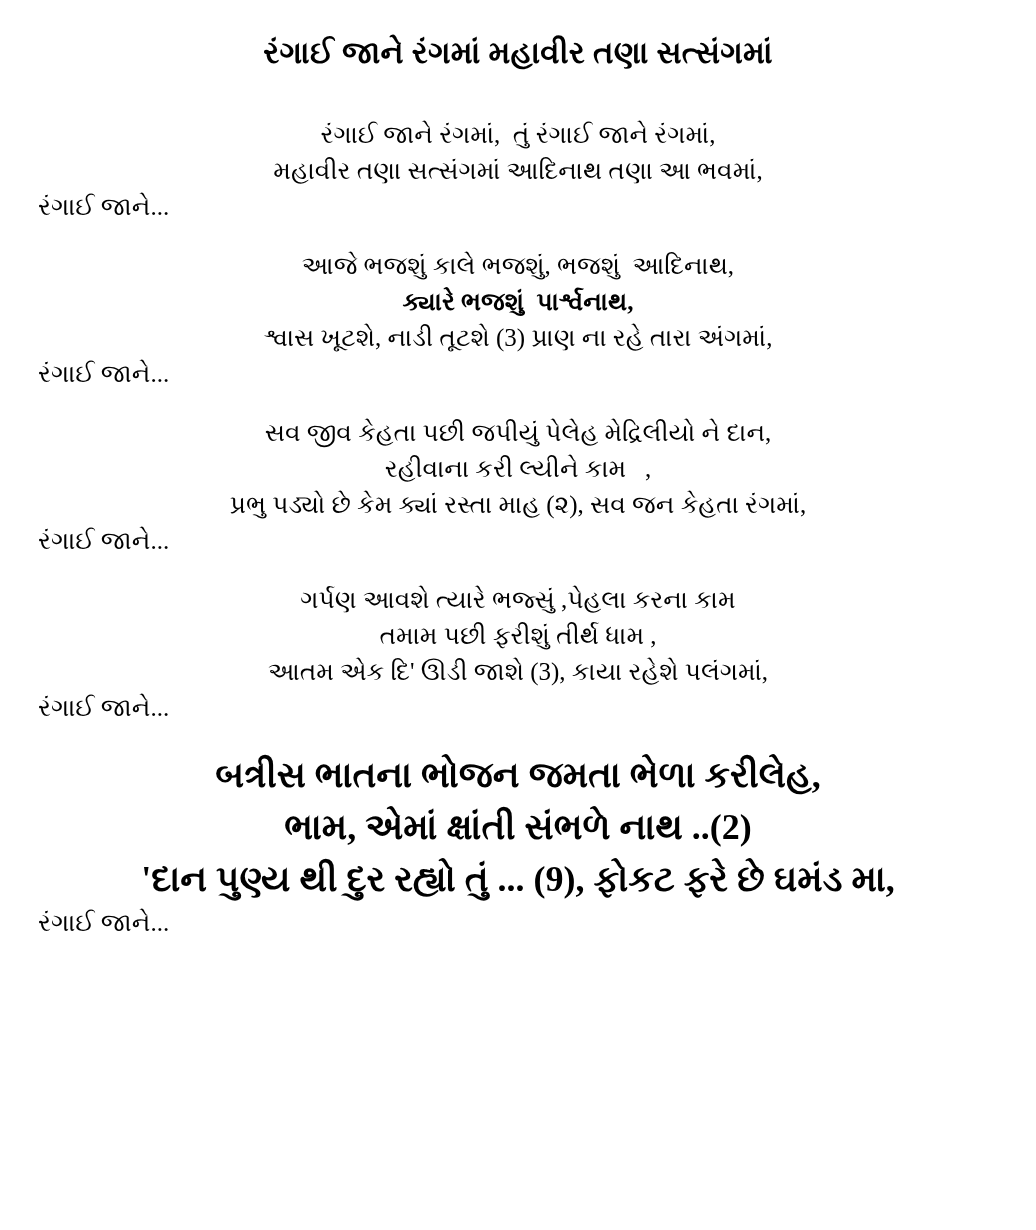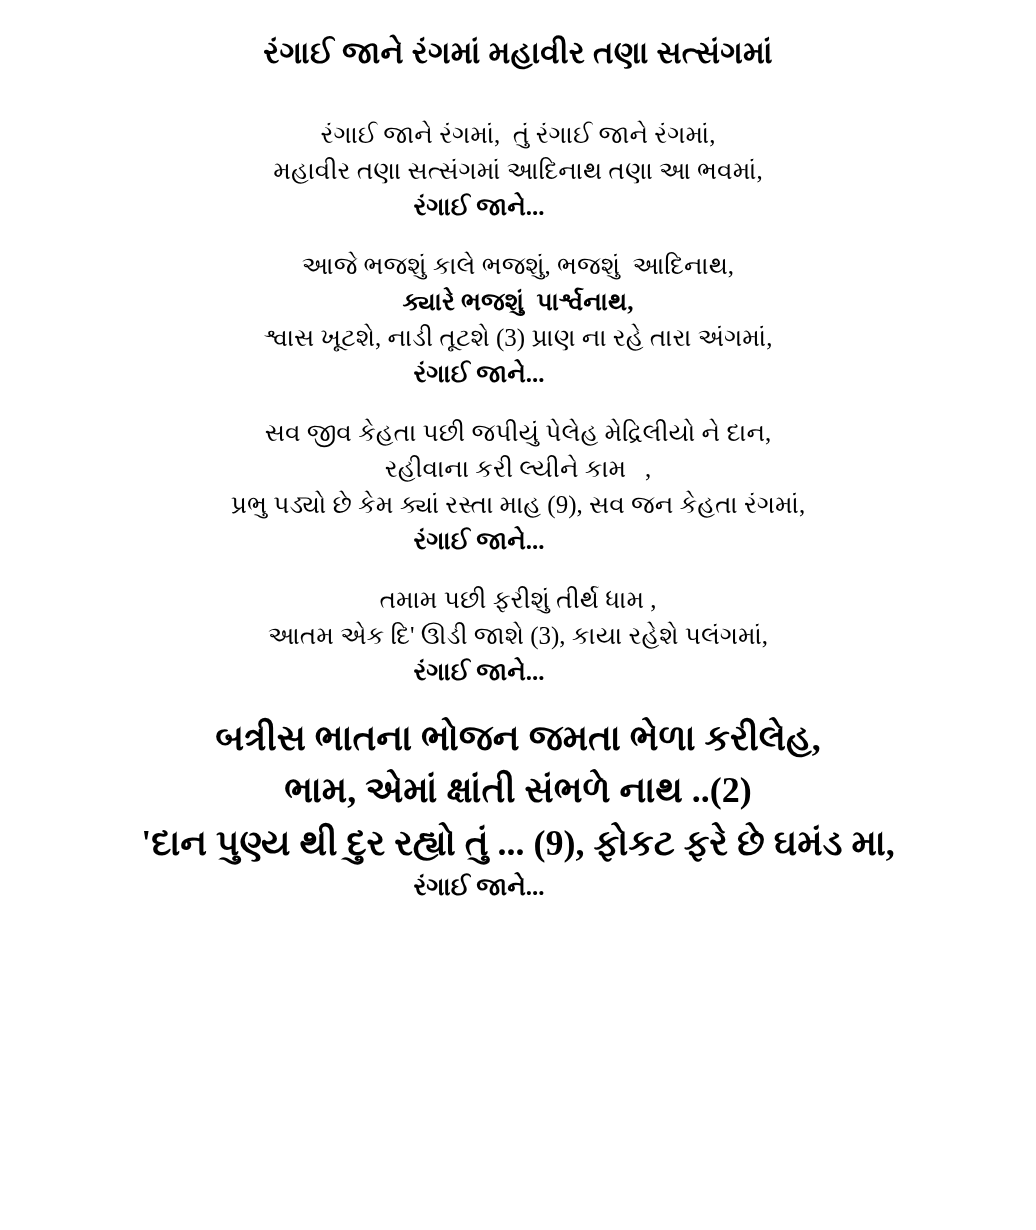--- a/index.html
+++ b/index.html
@@ -40,21 +40,21 @@
   .stanza:first-of-type {
     margin-top: 44px;
   }
   .line {
     font-size: 25px;
     line-height: 1.45;
     color: #000;
     white-space: pre-wrap;
   }
   .c  { text-align: center; }
-  .r  { text-align: center; padding-right: 78px; font-weight: bold; }
+  .r  { text-align: left; padding-right: 78px; }
   .bold { font-weight: bold; }
   .refrain {
     font-size: 25px;
     line-height: 1.45;
   }
   .big {
     font-size: 36px;
     font-weight: bold;
   }
 </style>
@@ -74,25 +74,26 @@
   <div class="stanza">
     <div class="line c">આજે ભજશું કાલે ભજશું, ભજશું  આદિનાથ,</div>
     <div class="line c bold">ક્યારે ભજશું  પાર્શ્વનાથ,</div>
     <div class="line c">શ્વાસ ખૂટશે, નાડી તૂટશે (3) પ્રાણ ના રહે તારા અંગમાં,</div>
     <div class="line r refrain">રંગાઈ જાને...</div>
   </div>
 
   <div class="stanza">
     <div class="line c">સવ જીવ કેહતા પછી જપીયું પેલેહ મેદ્રિલીયો ને દાન,</div>
     <div class="line c">રહીવાના કરી લ્યીને કામ   ,</div>
-    <div class="line c">પ્રભુ પડ્યો છે કેમ ક્યાં રસ્તા માહ (9), સવ જન કેહતા રંગમાં,</div>
+    <div class="line c">પ્રભુ પડ્યો છે કેમ ક્યાં રસ્તા માહ (૨), સવ જન કેહતા રંગમાં,</div>
     <div class="line r refrain">રંગાઈ જાને...</div>
   </div>
 
   <div class="stanza">
+    <div class="line c">ગર્પણ આવશે ત્યારે ભજ્સું ,પેહલા કરના કામ</div>
     <div class="line c">તમામ પછી ફરીશું તીર્થ ધામ ,</div>
     <div class="line c">આતમ એક દિ' ઊડી જાશે (3), કાયા રહેશે પલંગમાં,</div>
     <div class="line r refrain">રંગાઈ જાને...</div>
   </div>
 
   <div class="stanza">
     <div class="line c big">બત્રીસ ભાતના ભોજન જમતા ભેળા કરીલેહ,</div>
     <div class="line c big">ભામ, એમાં ક્ષાંતી સંભળે નાથ ..(2)</div>
     <div class="line c big">'દાન પુણ્ય થી દુર રહ્યો તું ... (9), ફોકટ ફરે છે ઘમંડ મા,</div>
     <div class="line r refrain">રંગાઈ જાને...</div>

